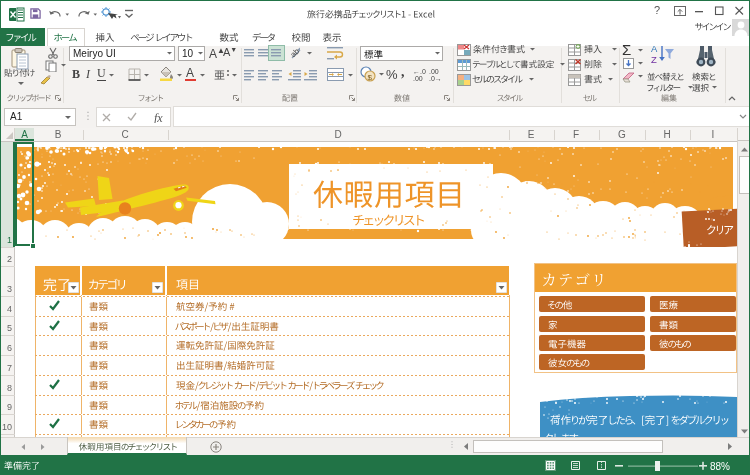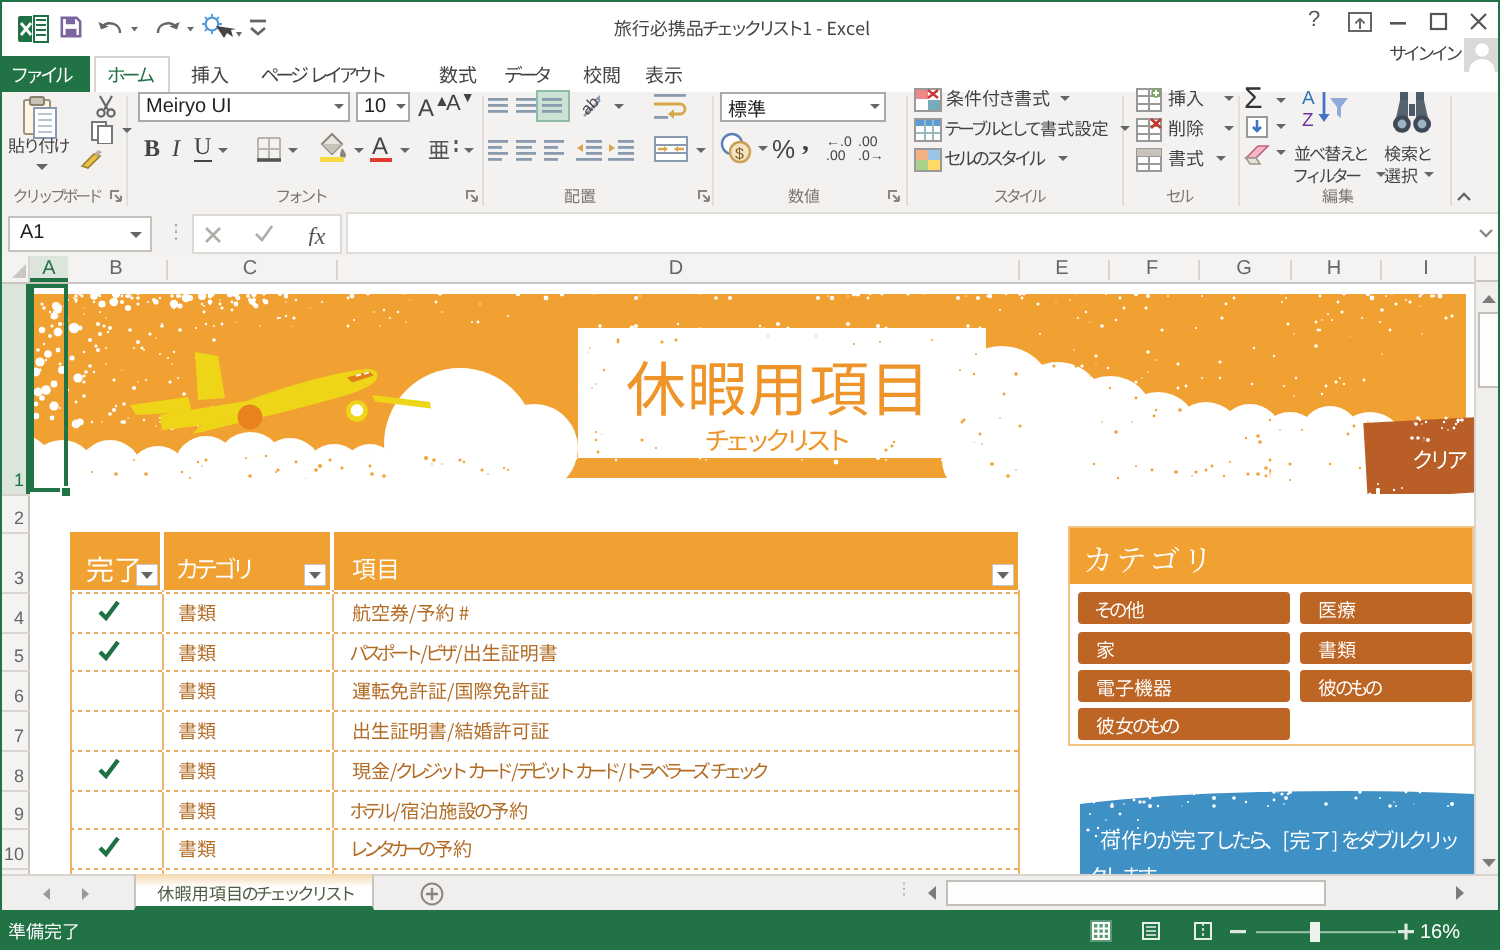--- a/index.html
+++ b/index.html
@@ -1213,21 +1213,21 @@
 <path d="M52.5 1.5h8v8h-8z" fill="none" stroke="#e8f0ea" stroke-width="1"></path>
 <path d="M56.5 1.5v8" stroke="#e8f0ea" stroke-width=".8" stroke-dasharray="1.5,1"></path>
     </svg>
     <svg style="position:absolute;left:614px;top:460px" width="92" height="12" viewBox="0 0 92 12">
 <rect x="0" y="5" width="8" height="1.6" fill="#dcE8e0"></rect>
 <rect x="13" y="5.6" width="70" height="1" fill="#9dc3ad"></rect>
 <rect x="40" y="1" width="5" height="10" fill="#ecf2ee"></rect>
 <rect x="84" y="5" width="8" height="1.6" fill="#dce8e0"></rect>
       <rect x="87.2" y="1.8" width="1.6" height="8" fill="#dce8e0"></rect>
     </svg>
-    <div style="position:absolute;left:709px;top:461px;font:10px 'Liberation Sans';color:#fff">16%</div>
+    <div style="position:absolute;left:709px;top:461px;font:10px 'Liberation Sans';color:#fff">88%</div>
     <div style="position:absolute;left:14px;top:142px;width:722px;height:295px;overflow:hidden;pointer-events:none"><svg width="722" height="295" viewBox="0 0 722 295">
         <path transform="translate(74.0,304.0) scale(0.0380,-0.0380)" fill="#b36b24" d="M64 17H188V1H64ZM64 29V44H188V29ZM46 57V-21H64V-12H188V-20H207V57ZM14 83V69H236V83H134V98H220V110H134V124H206V152H236V166H206V193H134V210H115V193H40V180H115V166H14V152H115V137H38V124H115V110H31V98H115V83ZM134 180H187V166H134ZM134 137V152H187V137ZM350 205C346 196 340 182 336 174L348 169C354 177 360 189 366 200ZM268 199C274 190 280 178 282 170L296 175C294 183 287 195 281 204ZM396 106H463V82H396ZM396 68H463V43H396ZM396 144H463V120H396ZM401 24C392 12 371 0 353 -8C357 -10 362 -16 365 -20C384 -12 405 1 418 14ZM438 13C452 3 471 -11 480 -20L494 -10C485 0 466 13 452 22ZM307 91V70H263V54H306C304 35 295 14 258 -2C262 -5 267 -12 269 -16C296 -4 310 12 317 28C331 17 346 5 354 -3L367 10C356 19 337 33 322 44C323 47 323 50 324 54H370V70H324V91ZM307 207V166H263V150H302C291 134 274 118 259 110C262 107 268 101 270 97C283 106 297 119 307 134V97H324V132C336 123 353 110 360 104L370 118C363 122 334 141 324 147V150H368V166H324V207ZM378 158V28H481V158H430L438 182H489V198H370V182H418C416 174 414 166 412 158Z"></path>
         <path transform="translate(161.0,304.0) scale(0.0380,-0.0380)" fill="#b36b24" d="M42 210V160H10V142H42V91L7 80L12 62L42 72V2C42 -2 40 -3 38 -3C34 -3 25 -3 14 -2C16 -8 19 -16 19 -20C35 -20 45 -20 51 -16C57 -14 59 -8 59 2V78L88 87L85 104L59 96V142H84C87 139 90 136 91 134C96 139 101 144 106 150V82H236V96H178V112H226V125H178V141H226V153H178V168H233V182H180C184 189 188 197 192 205L174 209C171 202 166 191 162 182H126C130 190 133 198 136 206L119 210C112 189 100 169 86 154V160H59V210ZM161 112V96H122V112ZM161 125H122V141H161ZM90 68V52H125C121 22 106 4 78 -7C81 -10 88 -17 90 -21C122 -7 139 14 144 52H176C173 42 170 30 168 22L184 20L188 32H219C216 10 214 1 210 -2C208 -4 206 -5 202 -5C197 -5 185 -4 172 -3C175 -8 177 -14 178 -19C190 -20 202 -20 208 -20C215 -19 220 -18 224 -14C230 -8 234 6 237 39C238 42 238 46 238 46H191L196 68ZM161 153H122V168H161ZM270 112V62H287V97H365V70H298V-2H316V55H365V-20H384V55H437V18C437 16 436 15 433 14C429 14 418 14 404 15C407 10 409 4 410 -2C428 -2 440 -1 446 2C454 4 456 9 456 18V70H384V97H462V62H481V112ZM365 143H322V168H365ZM384 143V168H428V143ZM263 184V168H304V128H447V168H488V184H447V208H428V184H384V210H365V184H322V208H304V184ZM549 142V130H602V142ZM544 116V104H602V116ZM647 116V104H707V116ZM647 142V130H700V142ZM692 46V29H632V46ZM692 59H632V76H692ZM614 46V29H559V46ZM614 59H559V76H614ZM541 90V2H559V15H614V8C614 -13 622 -18 650 -18C656 -18 702 -18 708 -18C732 -18 738 -10 740 20C736 22 728 24 724 27C723 2 720 -3 707 -3C697 -3 659 -3 651 -3C636 -3 632 -1 632 8V15H710V90ZM519 170V120H536V156H615V98H634V156H714V120H731V170H634V185H716V199H534V185H615V170ZM772 133V118H845V133ZM773 201V186H844V201ZM772 99V84H845V99ZM760 168V152H853V168ZM854 137V119H913V77H869V-20H887V-8H961V-19H980V77H932V119H991V137H932V180C951 183 968 186 982 190L968 206C943 198 898 192 860 188C863 184 866 177 866 172C881 174 897 175 913 177V137ZM887 10V60H961V10ZM771 64V-20H788V-8H846V64ZM788 49H829V7H788ZM1050 194 1030 186C1041 159 1054 130 1066 109C1039 90 1023 70 1023 44C1023 7 1057 -7 1104 -7C1135 -7 1164 -4 1183 -1V22C1163 16 1130 13 1103 13C1063 13 1044 26 1044 47C1044 66 1058 82 1081 97C1105 114 1140 130 1157 139C1164 142 1170 146 1176 149L1165 167C1160 163 1154 160 1147 155C1134 148 1106 134 1083 120C1072 140 1060 167 1050 194ZM1342 88V9C1342 -12 1348 -18 1371 -18C1376 -18 1402 -18 1406 -18C1428 -18 1433 -8 1435 35C1430 36 1422 40 1418 43C1417 5 1415 0 1405 0C1399 0 1378 0 1373 0C1363 0 1361 1 1361 9V88ZM1278 86C1274 39 1264 11 1206 -4C1210 -8 1215 -15 1217 -20C1280 -2 1293 32 1297 86ZM1310 210V180H1212V162H1282C1276 146 1267 127 1259 113L1220 112L1220 92C1264 94 1331 97 1394 100C1401 93 1406 86 1410 80L1427 91C1413 110 1384 137 1359 156L1344 146C1356 138 1367 127 1378 117L1278 113C1287 128 1297 146 1305 162H1429V180H1329V210ZM1494 142V130H1547V142ZM1489 116V104H1547V116ZM1592 116V104H1652V116ZM1592 142V130H1646V142ZM1637 46V29H1578V46ZM1637 59H1578V76H1637ZM1559 46V29H1504V46ZM1559 59H1504V76H1559ZM1486 90V2H1504V15H1559V8C1559 -13 1567 -18 1595 -18C1602 -18 1647 -18 1654 -18C1677 -18 1683 -10 1686 20C1680 22 1673 24 1669 27C1668 2 1666 -3 1652 -3C1642 -3 1604 -3 1596 -3C1580 -3 1578 -1 1578 8V15H1656V90ZM1464 170V120H1481V156H1560V98H1578V156H1659V120H1676V170H1578V185H1661V199H1478V185H1560V170ZM1742 184H1788V145H1742ZM1851 184H1898V145H1851ZM1834 199V130H1916V199ZM1808 137 1806 134V199H1725V130H1805C1801 123 1797 117 1792 111H1708V94H1775C1756 77 1731 64 1702 54C1706 51 1711 44 1713 40L1729 46V-20H1746V-11H1791V-20H1808V61H1759C1775 70 1790 81 1801 94H1839C1850 82 1864 70 1880 61H1832V-20H1848V-11H1894V-20H1912V46C1917 44 1922 42 1928 40C1930 45 1936 52 1940 56C1911 62 1882 77 1863 94H1932V111H1815C1819 117 1823 124 1826 131ZM1746 5V45H1791V5ZM1848 5V45H1894V5Z"></path>
       </svg></div>
     <div style="position:absolute;left:539px;top:393px;width:197px;height:44px;overflow:hidden;pointer-events:none"><svg width="197" height="44" viewBox="0 0 197 44">
         <path transform="translate(10.0,31.0) scale(0.0420,-0.0420)" fill="#fff" d="M88 138V121H195V4C195 0 193 -1 188 -2C184 -2 168 -2 151 -1C154 -6 157 -14 158 -19C180 -19 194 -18 202 -16C210 -13 213 -8 213 4V121H238V138ZM66 150C52 122 30 94 7 76C11 72 17 64 19 60C28 67 36 76 44 85V-20H62V108C70 120 78 132 84 145ZM91 98V12H108V27H170V98ZM108 82H153V42H108ZM159 210V190H90V210H72V190H16V173H72V150H90V173H159V150H178V173H236V190H178V210ZM382 207C369 170 349 134 326 110C330 108 338 101 341 98C354 112 366 130 376 150H394V-20H413V41H488V59H413V97H485V114H413V150H490V168H386C391 179 396 191 400 202ZM321 209C307 171 284 134 259 109C262 105 268 95 270 90C278 99 287 109 295 120V-20H314V150C323 167 332 185 339 204ZM557 197 535 198C535 191 534 184 533 176C530 156 526 120 526 96C526 80 527 66 528 56L548 58C546 70 546 78 547 88C550 121 579 166 610 166C636 166 650 138 650 98C650 36 608 14 553 6L565 -12C627 -1 670 29 670 99C670 151 647 184 614 184C582 184 556 153 546 128C547 145 552 179 557 197ZM860 165 841 157C859 136 878 93 886 67L905 76C897 100 875 145 860 165ZM862 202 849 196C856 186 864 171 869 161L883 167C878 177 869 193 862 202ZM890 212 877 206C884 196 892 182 898 172L911 178C906 187 896 202 890 212ZM684 139 686 118C692 119 702 120 708 121L740 124C732 90 713 34 687 0L708 -9C734 34 751 90 760 126C771 127 781 128 787 128C803 128 814 124 814 101C814 74 810 41 802 24C797 13 789 11 780 11C773 11 760 13 749 16L752 -4C760 -6 772 -8 782 -8C798 -8 810 -4 818 13C829 34 833 73 833 103C833 137 815 146 792 146C786 146 776 145 764 144L771 179C772 184 772 190 774 194L750 196C750 180 748 160 744 142C729 141 714 140 706 139C698 139 692 139 684 139ZM947 138V120H1083V138ZM904 92V74H969C964 36 952 9 898 -4C903 -8 908 -16 910 -20C968 -4 984 28 989 74H1033V10C1033 -10 1039 -16 1062 -16C1067 -16 1096 -16 1101 -16C1121 -16 1126 -7 1128 28C1124 29 1116 32 1112 35C1110 6 1109 2 1099 2C1093 2 1069 2 1064 2C1054 2 1052 3 1052 10V74H1126V92ZM910 183V130H929V165H1100V130H1120V183H1024V210H1004V183ZM1164 190V172H1326C1311 156 1289 137 1268 125H1256V4C1256 0 1254 -2 1248 -2C1243 -2 1223 -2 1202 -1C1206 -6 1209 -15 1210 -20C1236 -20 1252 -20 1262 -17C1272 -14 1275 -8 1275 4V108C1306 126 1340 155 1362 181L1348 192L1343 190ZM1448 195 1422 195C1424 188 1424 179 1424 170C1424 143 1422 80 1422 43C1422 2 1446 -13 1482 -13C1538 -13 1570 19 1587 42L1573 60C1555 34 1529 8 1483 8C1460 8 1442 18 1442 45C1442 82 1444 141 1445 170C1446 178 1446 186 1448 195ZM1692 120V102C1707 104 1722 104 1738 104C1753 104 1768 103 1780 102L1781 120C1767 122 1752 123 1738 123C1722 123 1705 122 1692 120ZM1697 60 1678 62C1676 51 1674 42 1674 32C1674 7 1696 -5 1736 -5C1754 -5 1770 -3 1784 -1L1784 19C1769 16 1752 14 1736 14C1700 14 1694 26 1694 37C1694 44 1695 52 1697 60ZM1613 155C1604 155 1595 155 1583 157L1584 137C1592 137 1602 136 1612 136C1620 136 1627 136 1636 137C1634 128 1631 118 1629 110C1620 75 1602 24 1587 -2L1609 -9C1622 18 1639 70 1648 106C1651 116 1654 128 1656 139C1674 141 1692 144 1708 148V167C1693 163 1676 160 1660 158L1664 177C1665 182 1667 191 1668 197L1644 199C1645 194 1644 185 1644 178C1643 173 1642 165 1640 156C1630 156 1621 155 1613 155ZM1836 196 1831 177C1850 172 1904 161 1928 158L1933 177C1911 179 1858 189 1836 196ZM1831 150 1810 153C1808 127 1802 74 1797 52L1816 47C1817 51 1819 56 1823 60C1840 81 1868 93 1900 93C1926 93 1944 79 1944 59C1944 25 1906 2 1827 12L1833 -9C1926 -16 1966 14 1966 58C1966 88 1940 111 1902 111C1872 111 1844 101 1820 80C1823 96 1827 134 1831 150ZM2016 -14 2033 0C2017 19 1995 42 1977 56L1960 42C1978 27 2000 6 2016 -14ZM2196 -42H2246V-30H2214V185H2246V198H2196ZM2312 138V120H2448V138ZM2268 92V74H2334C2329 36 2317 9 2263 -4C2267 -8 2272 -16 2274 -20C2333 -4 2348 28 2354 74H2398V10C2398 -10 2404 -16 2427 -16C2432 -16 2460 -16 2465 -16C2486 -16 2491 -7 2493 28C2488 29 2480 32 2476 35C2475 6 2474 2 2464 2C2458 2 2434 2 2428 2C2418 2 2416 3 2416 10V74H2490V92ZM2274 183V130H2294V165H2465V130H2485V183H2389V210H2369V183ZM2529 190V172H2691C2675 156 2653 137 2632 125H2620V4C2620 0 2618 -2 2613 -2C2607 -2 2588 -2 2567 -1C2570 -6 2574 -15 2575 -20C2600 -20 2617 -20 2626 -17C2636 -14 2640 -8 2640 4V108C2670 126 2705 155 2727 181L2712 192L2708 190ZM2763 -42H2813V198H2763V185H2796V-30H2763ZM3088 110 3080 129C3073 125 3067 122 3059 119C3046 113 3031 107 3014 99C3010 114 2997 122 2980 122C2970 122 2955 118 2946 112C2954 124 2962 138 2968 151C2996 152 3026 154 3051 158L3052 176C3028 172 3001 170 2975 169C2979 180 2981 190 2982 198L2962 200C2962 190 2959 179 2956 168L2939 168C2928 168 2910 169 2897 171V152C2911 151 2927 150 2938 150H2949C2940 130 2923 104 2891 74L2908 62C2917 72 2924 81 2931 88C2942 98 2958 106 2974 106C2985 106 2994 101 2997 90C2968 75 2938 56 2938 27C2938 -4 2966 -11 3002 -11C3024 -11 3052 -9 3071 -7L3071 13C3049 10 3022 7 3003 7C2977 7 2958 10 2958 30C2958 46 2974 60 2997 72C2997 59 2997 42 2996 33H3016L3015 81C3034 90 3052 97 3066 102C3072 105 3082 108 3088 110ZM3281 212 3268 206C3275 196 3283 182 3289 172L3302 178C3298 187 3288 202 3281 212ZM3188 190 3166 198C3164 191 3160 182 3158 178C3146 155 3120 118 3078 91L3094 78C3122 97 3144 122 3160 144H3245C3240 124 3227 97 3211 75C3194 87 3175 99 3158 109L3145 95C3161 85 3180 72 3198 59C3176 34 3143 12 3101 -1L3119 -17C3161 -1 3192 22 3214 46C3225 38 3234 31 3242 24L3256 41C3248 48 3238 55 3228 63C3246 88 3260 118 3267 141C3268 145 3271 151 3273 154L3261 161L3274 167C3269 178 3260 192 3254 202L3240 196C3247 186 3256 172 3260 162L3256 164C3252 163 3246 162 3240 162H3172L3177 171C3180 176 3184 184 3188 190ZM3478 214 3465 208C3472 200 3480 186 3485 175L3499 181C3494 191 3485 206 3478 214ZM3469 163 3457 170 3466 175C3461 184 3452 199 3446 208L3433 202C3438 194 3446 182 3451 172C3447 171 3444 171 3440 171C3429 171 3329 171 3315 171C3307 171 3297 172 3290 173V151C3296 151 3305 152 3315 152C3329 152 3428 152 3443 152C3439 128 3428 93 3410 70C3389 43 3361 22 3312 10L3330 -9C3375 6 3405 29 3428 58C3448 84 3460 124 3465 150C3466 155 3467 159 3469 163ZM3584 5 3597 -6C3598 -4 3601 -2 3605 0C3634 14 3669 40 3690 69L3679 86C3660 58 3629 35 3606 25C3606 32 3606 153 3606 169C3606 178 3606 186 3607 188H3584C3584 186 3585 178 3585 169C3585 153 3585 31 3585 19C3585 14 3584 9 3584 5ZM3469 6 3488 -6C3509 11 3525 36 3532 62C3539 88 3540 141 3540 169C3540 176 3541 184 3541 187H3518C3519 182 3520 176 3520 168C3520 141 3520 91 3512 68C3505 44 3490 22 3469 6ZM3782 194 3758 202C3757 195 3753 186 3751 182C3740 160 3715 123 3672 98L3690 84C3717 103 3738 125 3753 146H3838C3832 123 3817 91 3798 68C3775 42 3744 19 3698 5L3716 -11C3763 6 3792 29 3815 57C3838 84 3853 118 3860 143C3861 147 3864 153 3866 156L3849 166C3845 165 3839 164 3832 164H3764L3770 174C3773 179 3778 188 3782 194ZM4036 190H4013C4014 184 4014 176 4014 168C4014 159 4014 138 4014 128C4014 81 4011 61 3994 40C3978 23 3957 13 3934 7L3950 -10C3968 -4 3993 7 4010 26C4028 48 4036 68 4036 128C4036 137 4036 158 4036 168C4036 176 4036 184 4036 190ZM3920 188H3898C3898 183 3899 174 3899 170C3899 162 3899 97 3899 86C3899 79 3898 71 3898 67H3920C3920 72 3920 80 3920 86C3920 97 3920 162 3920 170C3920 176 3920 183 3920 188ZM4158 144 4140 138C4145 126 4157 95 4160 84L4178 90C4175 101 4162 134 4158 144ZM4249 130 4227 137C4224 105 4210 73 4193 51C4172 26 4140 6 4112 -2L4128 -19C4156 -8 4186 11 4210 41C4228 63 4238 90 4245 118C4246 121 4247 125 4249 130ZM4100 132 4082 124C4086 116 4100 81 4104 68L4123 75C4118 88 4105 121 4100 132Z"></path>
         <path transform="translate(5.0,49.0) scale(0.0420,-0.0420)" fill="#fff" d="M107 194 84 202C82 195 78 186 76 182C65 160 40 123 -3 98L15 84C42 103 63 125 78 146H162C157 123 142 91 122 68C100 42 68 19 23 5L41 -11C88 6 118 29 140 57C162 84 178 118 185 143C186 147 188 153 190 156L174 166C170 165 164 164 158 164H90L96 174C98 179 102 188 107 194ZM252 195 227 195C229 188 229 179 229 170C229 143 227 80 227 43C227 2 252 -13 288 -13C342 -13 375 19 392 42L378 60C360 34 334 8 288 8C264 8 247 18 247 45C247 82 249 141 250 170C250 178 251 186 252 195ZM488 44 488 28C488 10 476 6 461 6C436 6 426 15 426 26C426 38 440 47 463 47C472 47 480 46 488 44ZM409 118 409 100C427 98 454 96 472 96H486L487 62C480 63 473 64 466 64C430 64 408 48 408 25C408 1 428 -12 464 -12C496 -12 508 6 508 24L507 39C532 30 553 15 568 1L579 19C565 31 539 49 506 58L504 96C528 97 550 99 574 102L574 121C551 118 528 115 504 114V117V149C528 150 552 153 572 155L572 173C549 170 526 168 504 166L504 182C504 189 505 194 506 198H484C485 195 486 188 486 184V166H474C457 166 426 168 410 171L410 153C426 151 457 148 474 148H485V117V114H472C455 114 427 115 409 118ZM700 93C702 70 692 58 678 58C664 58 652 67 652 82C652 99 664 109 677 109C687 109 696 104 700 93ZM582 163 582 144C613 146 656 148 694 148L694 123C689 125 684 126 677 126C654 126 633 107 633 82C633 55 653 40 674 40C683 40 690 43 696 47C686 24 663 10 630 3L646 -14C705 4 721 42 721 75C721 88 718 99 713 107L713 148H716C753 148 776 148 790 147L790 166C778 166 747 166 716 166H713L713 182C713 186 714 195 714 198H692C692 196 693 189 693 182L694 166C656 165 609 164 582 163Z"></path>
       </svg></div>
 <svg style="position:absolute;left:0;top:0;pointer-events:none" width="750" height="475" viewBox="0 0 750 475">
       <path transform="translate(305.9,17.5) scale(0.0360,-0.0360)" fill="#444" d="M141 210C134 180 119 152 101 134C105 131 113 125 116 122C126 132 134 145 142 159H236V176H150C154 186 157 196 160 206ZM214 152C192 135 144 116 109 108C113 104 118 98 120 93L134 97V-20H152V103L168 110C178 52 196 5 230 -19C233 -14 239 -7 243 -4C222 10 208 33 198 62C212 71 229 85 242 97L228 109C219 99 205 87 192 77C189 90 186 103 184 117C201 125 216 134 228 142ZM55 210V170H11V152H40V118C40 80 37 32 7 -10C12 -12 18 -17 21 -21C49 18 56 63 57 102H87C86 31 84 6 80 0C78 -2 76 -3 72 -3C68 -3 59 -3 49 -2C52 -6 53 -14 54 -19C64 -19 74 -19 80 -18C87 -18 91 -16 95 -10C101 -2 103 26 105 111C105 114 105 120 105 120H57V152H114V170H73V210ZM359 195V177H482V195ZM317 210C304 192 280 170 259 156C262 152 267 145 270 140C292 156 318 181 335 203ZM348 126V108H432V4C432 0 430 -1 426 -1C421 -2 404 -2 386 -1C389 -6 392 -14 392 -19C417 -19 431 -19 440 -16C448 -13 451 -8 451 4V108H489V126ZM327 156C310 128 282 99 256 80C260 77 267 68 270 65C279 72 288 81 298 91V-21H316V112C327 124 336 137 344 150ZM578 196C598 182 626 161 640 148L653 163C638 175 611 195 590 209ZM537 134C532 107 522 73 508 52L526 44C540 66 549 102 554 130ZM685 118C701 93 718 60 725 37L743 46C736 68 719 101 702 126ZM698 195C675 149 640 103 596 66V149H577V50C556 35 533 21 508 10C512 6 518 -1 520 -5C540 4 559 16 577 28V15C577 -11 585 -18 612 -18C618 -18 656 -18 663 -18C690 -18 696 -4 699 40C694 42 685 46 680 49C679 9 676 1 662 1C653 1 620 1 614 1C599 1 596 3 596 15V42C648 82 688 134 716 188ZM792 210V160H760V142H792V91L757 80L762 62L792 72V2C792 -2 790 -3 788 -3C784 -3 775 -3 764 -2C766 -8 769 -16 769 -20C785 -20 795 -20 801 -16C807 -14 809 -8 809 2V78L838 87L835 104L809 96V142H834C837 139 840 136 841 134C846 139 851 144 856 150V82H986V96H928V112H976V125H928V141H976V153H928V168H983V182H930C934 189 938 197 942 205L924 209C921 202 916 191 912 182H876C880 190 883 198 886 206L869 210C862 189 850 169 836 154V160H809V210ZM911 112V96H872V112ZM911 125H872V141H911ZM840 68V52H875C871 22 856 4 828 -7C831 -10 838 -17 840 -21C872 -7 889 14 894 52H926C923 42 920 30 918 22L934 20L938 32H969C966 10 964 1 960 -2C958 -4 956 -5 952 -5C947 -5 935 -4 922 -3C925 -8 927 -14 928 -19C940 -20 952 -20 958 -20C965 -19 970 -18 974 -14C980 -8 984 6 987 39C988 42 988 46 988 46H941L946 68ZM911 153H872V168H911ZM1076 182H1175V134H1076ZM1057 199V116H1194V199ZM1021 89V-20H1039V-6H1091V-18H1110V89ZM1039 12V72H1091V12ZM1137 89V-20H1155V-6H1212V-18H1231V89ZM1155 12V72H1212V12ZM1244 114V94C1250 94 1259 94 1267 94H1341C1338 50 1318 22 1278 4L1298 -10C1341 15 1359 48 1362 94H1432C1438 94 1445 94 1451 94V114C1446 114 1436 113 1431 113H1362V161C1380 164 1399 168 1412 171C1415 172 1420 173 1426 175L1412 192C1400 187 1371 181 1348 178C1321 174 1283 173 1264 174L1269 155C1288 156 1316 156 1342 159V113H1266C1259 113 1250 114 1244 114ZM1456 19V-2C1462 -1 1469 -1 1474 -1H1612C1616 -1 1624 -1 1629 -2V19C1624 18 1618 18 1612 18H1552V110H1601C1606 110 1613 110 1618 109V129C1613 129 1607 128 1601 128H1486C1482 128 1474 128 1468 129V109C1474 110 1482 110 1486 110H1532V18H1474C1468 18 1462 18 1456 19ZM1733 144 1715 138C1720 126 1732 95 1734 84L1753 90C1750 101 1738 134 1733 144ZM1824 130 1802 137C1798 105 1786 73 1768 51C1747 26 1716 6 1686 -2L1703 -19C1731 -8 1762 11 1784 41C1802 63 1813 90 1820 118C1821 121 1822 125 1824 130ZM1675 132 1657 124C1662 116 1675 81 1679 68L1698 75C1693 88 1680 121 1675 132ZM1942 194 1918 202C1917 195 1913 186 1911 182C1900 160 1875 123 1832 98L1850 84C1877 103 1898 125 1913 146H1998C1992 123 1977 91 1958 68C1935 42 1904 19 1858 5L1876 -11C1923 6 1952 29 1975 57C1998 84 2013 118 2020 143C2021 147 2024 153 2026 156L2009 166C2005 165 1999 164 1992 164H1924L1930 174C1933 179 1938 188 1942 194ZM2196 190H2173C2174 184 2174 176 2174 168C2174 159 2174 138 2174 128C2174 81 2171 61 2154 40C2138 23 2117 13 2094 7L2110 -10C2128 -4 2153 7 2170 26C2188 48 2196 68 2196 128C2196 137 2196 158 2196 168C2196 176 2196 184 2196 190ZM2080 188H2058C2058 183 2059 174 2059 170C2059 162 2059 97 2059 86C2059 79 2058 71 2058 67H2080C2080 72 2080 80 2080 86C2080 97 2080 162 2080 170C2080 176 2080 183 2080 188ZM2398 167 2385 177C2381 176 2374 175 2366 175C2357 175 2280 175 2270 175C2262 175 2248 176 2244 176V154C2247 154 2261 155 2270 155C2278 155 2358 155 2367 155C2361 134 2342 105 2326 86C2300 57 2263 27 2222 11L2238 -6C2276 11 2309 39 2336 68C2362 45 2388 16 2405 -7L2422 8C2406 28 2376 60 2349 83C2367 106 2383 135 2391 156C2393 160 2396 165 2398 167ZM2477 22C2477 13 2476 0 2475 -8H2499C2498 1 2498 14 2498 22L2498 104C2525 96 2568 79 2596 64L2604 86C2578 99 2530 117 2498 127V168C2498 175 2498 186 2499 194H2475C2476 186 2477 174 2477 168C2477 146 2477 36 2477 22ZM2637 0H2738V19H2701V183H2683C2673 178 2662 173 2645 170V156H2678V19H2637ZM2821 61H2885V79H2821ZM2978 0H3086V20H3001V86H3070V106H3001V164H3083V183H2978ZM3104 0H3128L3146 32C3150 40 3155 48 3160 56H3161C3166 48 3171 40 3176 32L3196 0H3220L3176 68L3217 136H3193L3176 106C3172 98 3168 91 3164 83H3163C3159 91 3154 98 3150 106L3132 136H3107L3148 71ZM3301 -3C3317 -3 3332 3 3345 14L3335 29C3326 22 3315 16 3303 16C3278 16 3261 36 3261 68C3261 99 3279 120 3304 120C3314 120 3323 115 3330 108L3342 123C3332 132 3320 139 3302 139C3268 139 3237 113 3237 68C3237 23 3265 -3 3301 -3ZM3430 -3C3448 -3 3462 3 3474 10L3466 26C3456 19 3446 15 3432 15C3406 15 3389 34 3387 62H3479C3479 66 3480 70 3480 76C3480 114 3460 139 3426 139C3394 139 3365 112 3365 68C3365 23 3394 -3 3430 -3ZM3387 79C3390 106 3407 121 3426 121C3447 121 3460 106 3460 79ZM3537 -3C3544 -3 3547 -2 3550 -1L3547 16C3545 16 3544 16 3542 16C3539 16 3536 18 3536 26V199H3513V27C3513 8 3520 -3 3537 -3Z"></path>

